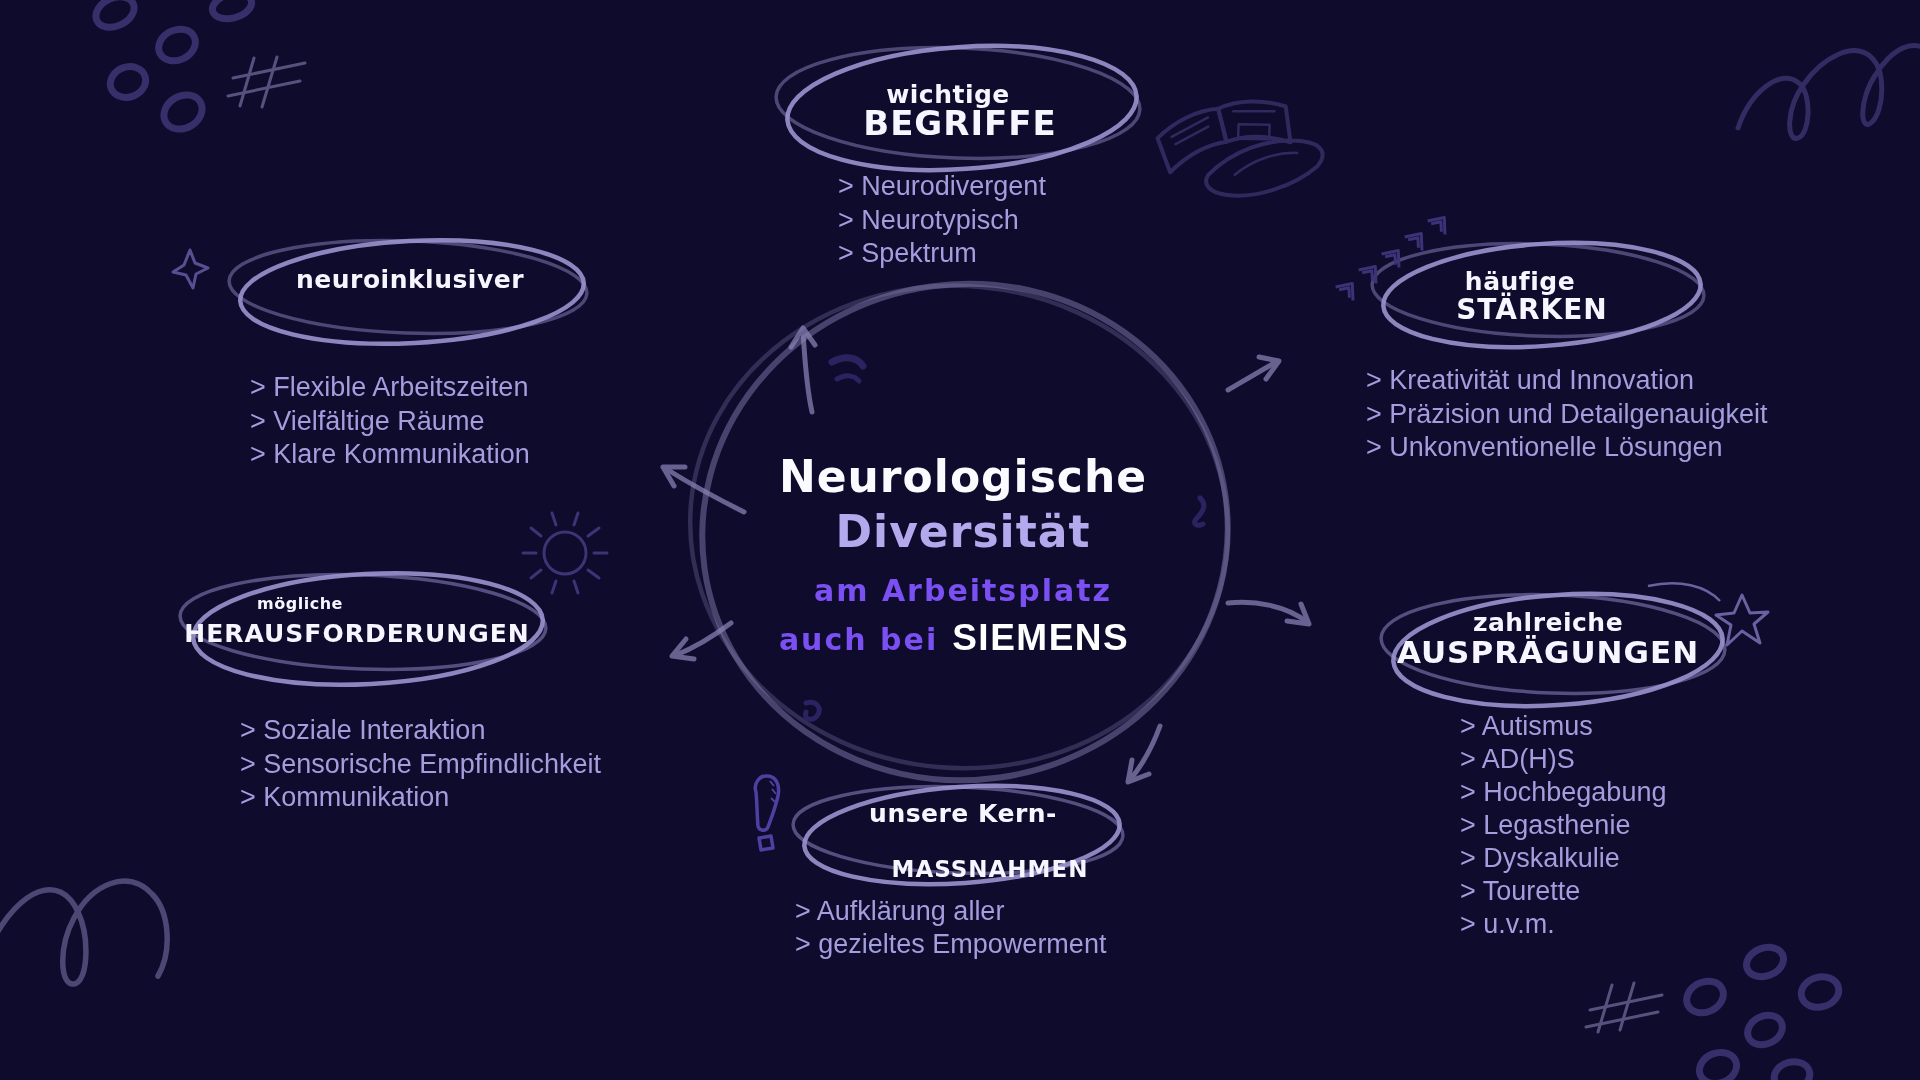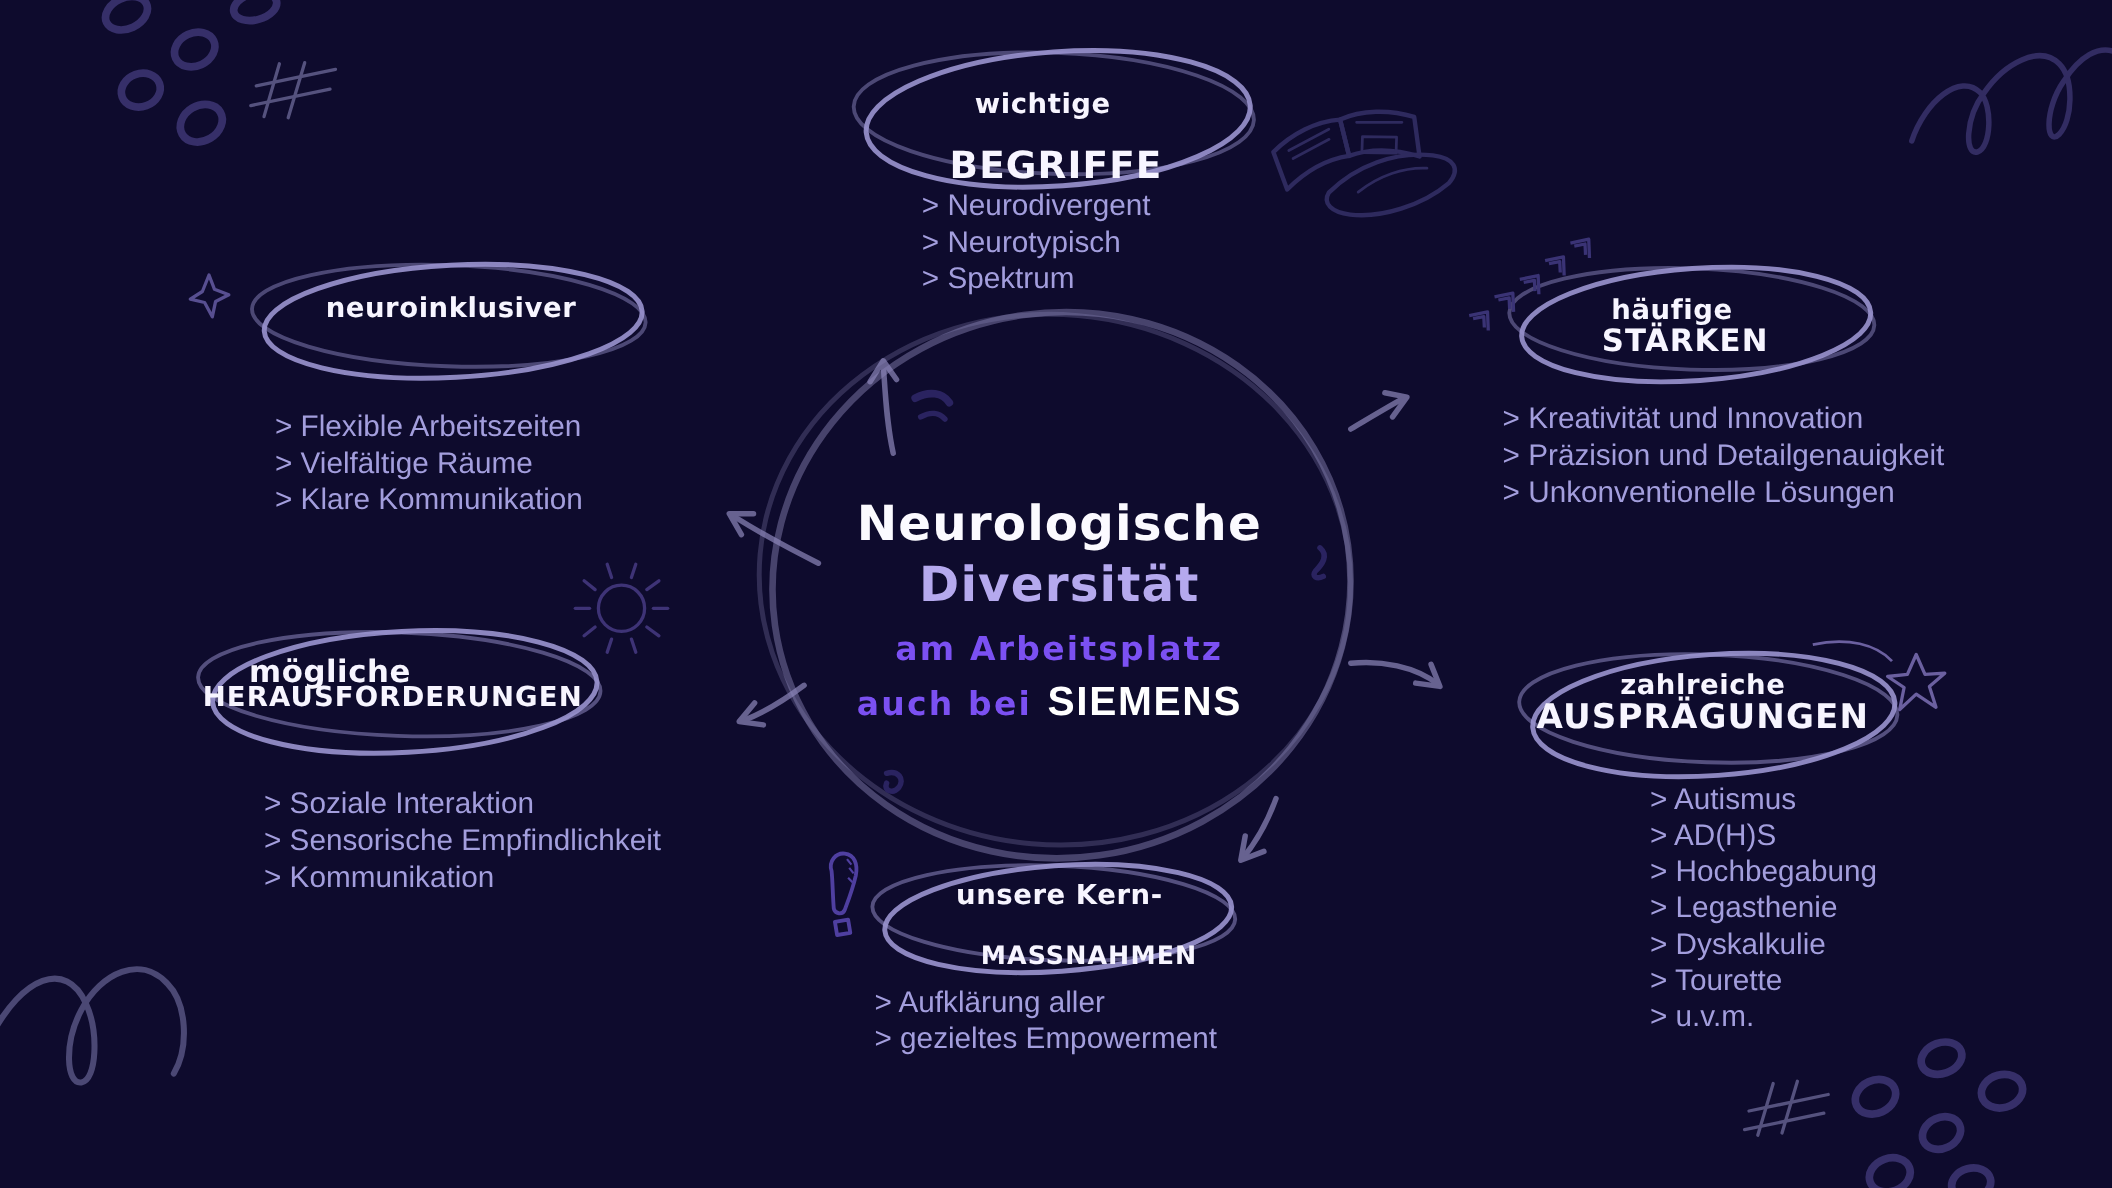--- a/index.html
+++ b/index.html
@@ -13,35 +13,35 @@
     font-family:"DejaVu Sans",sans-serif;font-weight:700;font-size:25px;
     color:#f7f5ff;letter-spacing:.5px;
   }
   .node-title{
     position:absolute;transform:translateX(-50%);white-space:nowrap;
     font-family:"DejaVu Sans",sans-serif;font-weight:700;color:#f7f5ff;letter-spacing:1px;
   }
   .list{position:absolute;color:#a39edd;font-size:27px;font-weight:400;}
   .list .item{line-height:33.5px;white-space:nowrap;}
   
-  #eb-begriffe{left:948px;top:80px;}         #tt-begriffe{left:960px;top:103px;font-size:34px;margin-top:28px;}
+  #eb-begriffe{left:948px;top:80px;}         #tt-begriffe{left:960px;top:103px;font-size:34px;}
   #eb-arbeitsplatz{left:410px;top:265px;}    #tt-arbeitsplatz{left:400px;top:291px;font-size:30px;}
   #eb-staerken{left:1520px;top:267px;}       #tt-staerken{left:1532px;top:293px;font-size:28px;}
-  #eb-heraus{left:300px;top:594px;font-size:28px;} #tt-heraus{left:357px;top:619px;font-size:25px;}
+  #eb-heraus{left:300px;top:594px;font-size:16px;} #tt-heraus{left:357px;top:619px;font-size:25px;}
   #eb-auspraeg{left:1548px;top:608px;}       #tt-auspraeg{left:1548px;top:634px;font-size:31px;}
   #eb-massnahmen{left:963px;top:799px;}      #tt-massnahmen{left:990px;top:826px;font-size:23px;margin-top:30px;}
   
   #list-begriffe{left:838px;top:170px;}
   #list-arbeitsplatz{left:250px;top:371px;}
   #list-staerken{left:1366px;top:364px;}
   #list-heraus{left:240px;top:714px;}
   #list-auspraeg{left:1460px;top:710px;}
   #list-massnahmen{left:795px;top:895px;}
   #list-massnahmen .item{line-height:32.5px;}
-  #list-auspraeg .item{line-height:33px;margin-left:40px;}
+  #list-auspraeg .item{line-height:33px;}
   
   #center-title{position:absolute;left:963px;top:452px;transform:translateX(-50%);text-align:center;}
   .ct1{font-family:"DejaVu Sans",sans-serif;font-weight:700;font-size:44px;line-height:50px;
        color:#fbfaff;letter-spacing:1px;white-space:nowrap;}
   .ct2{font-family:"DejaVu Sans",sans-serif;font-weight:700;font-size:44px;line-height:60px;
        color:#b5a9ee;letter-spacing:1px;white-space:nowrap;}
   .ct3{font-family:"DejaVu Sans",sans-serif;font-weight:700;font-size:30px;line-height:34px;
        color:#7b50f2;letter-spacing:2px;margin-top:12px;white-space:nowrap;}
   .ct4{margin-top:9px;display:flex;align-items:baseline;justify-content:flex-start;gap:14px;white-space:nowrap;}
   .ct4-prefix{font-family:"DejaVu Sans",sans-serif;font-weight:700;font-size:30px;color:#7b50f2;letter-spacing:2px;}

